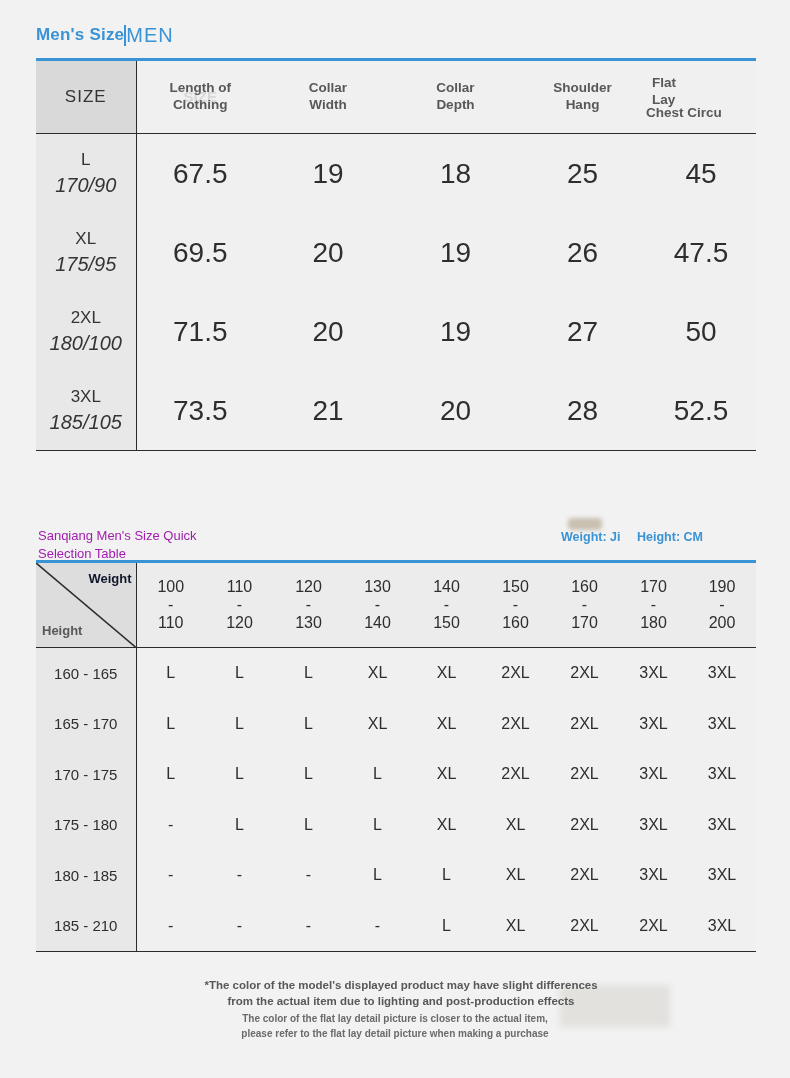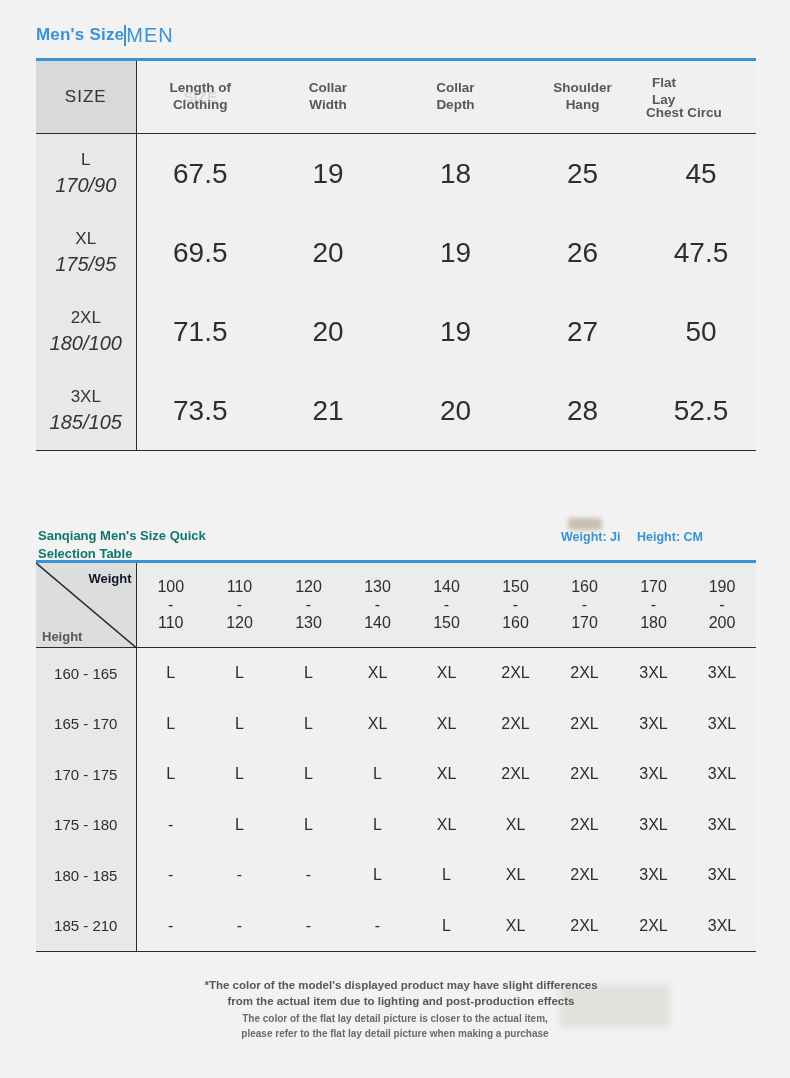--- a/index.html
+++ b/index.html
@@ -139,22 +139,22 @@
     pointer-events: none;
     white-space: nowrap;
   }
 
   
   .sec2-title {
     position: absolute;
     left: 38px;
     top: 527px;
     font-size: 13px;
-    font-weight: bold;
-    color: #0f766e;
+    font-weight: normal;
+    color: #a21caf;
     line-height: 1.35;
     width: 300px;
   }
   .sec2-units {
     position: absolute;
     top: 530px;
     left: 561px;
     font-size: 12.5px;
     font-weight: bold;
     color: #3a93d4;
@@ -210,21 +210,21 @@
     position: absolute;
     right: 4px;
     top: 9px;
     font-size: 13px;
     font-weight: bold;
     color: #0f172a;
   }
   .corner-inner .h-lbl {
     position: absolute;
     left: 6px;
-    bottom: 3px;
+    bottom: 9px;
     font-size: 13px;
     font-weight: bold;
     color: #585858;
   }
   .wrange { display: block; line-height: 1.12; }
 
   #table2 tbody td {
     height: 50.5px;
     font-size: 16px;
     color: #2e2e2e;

